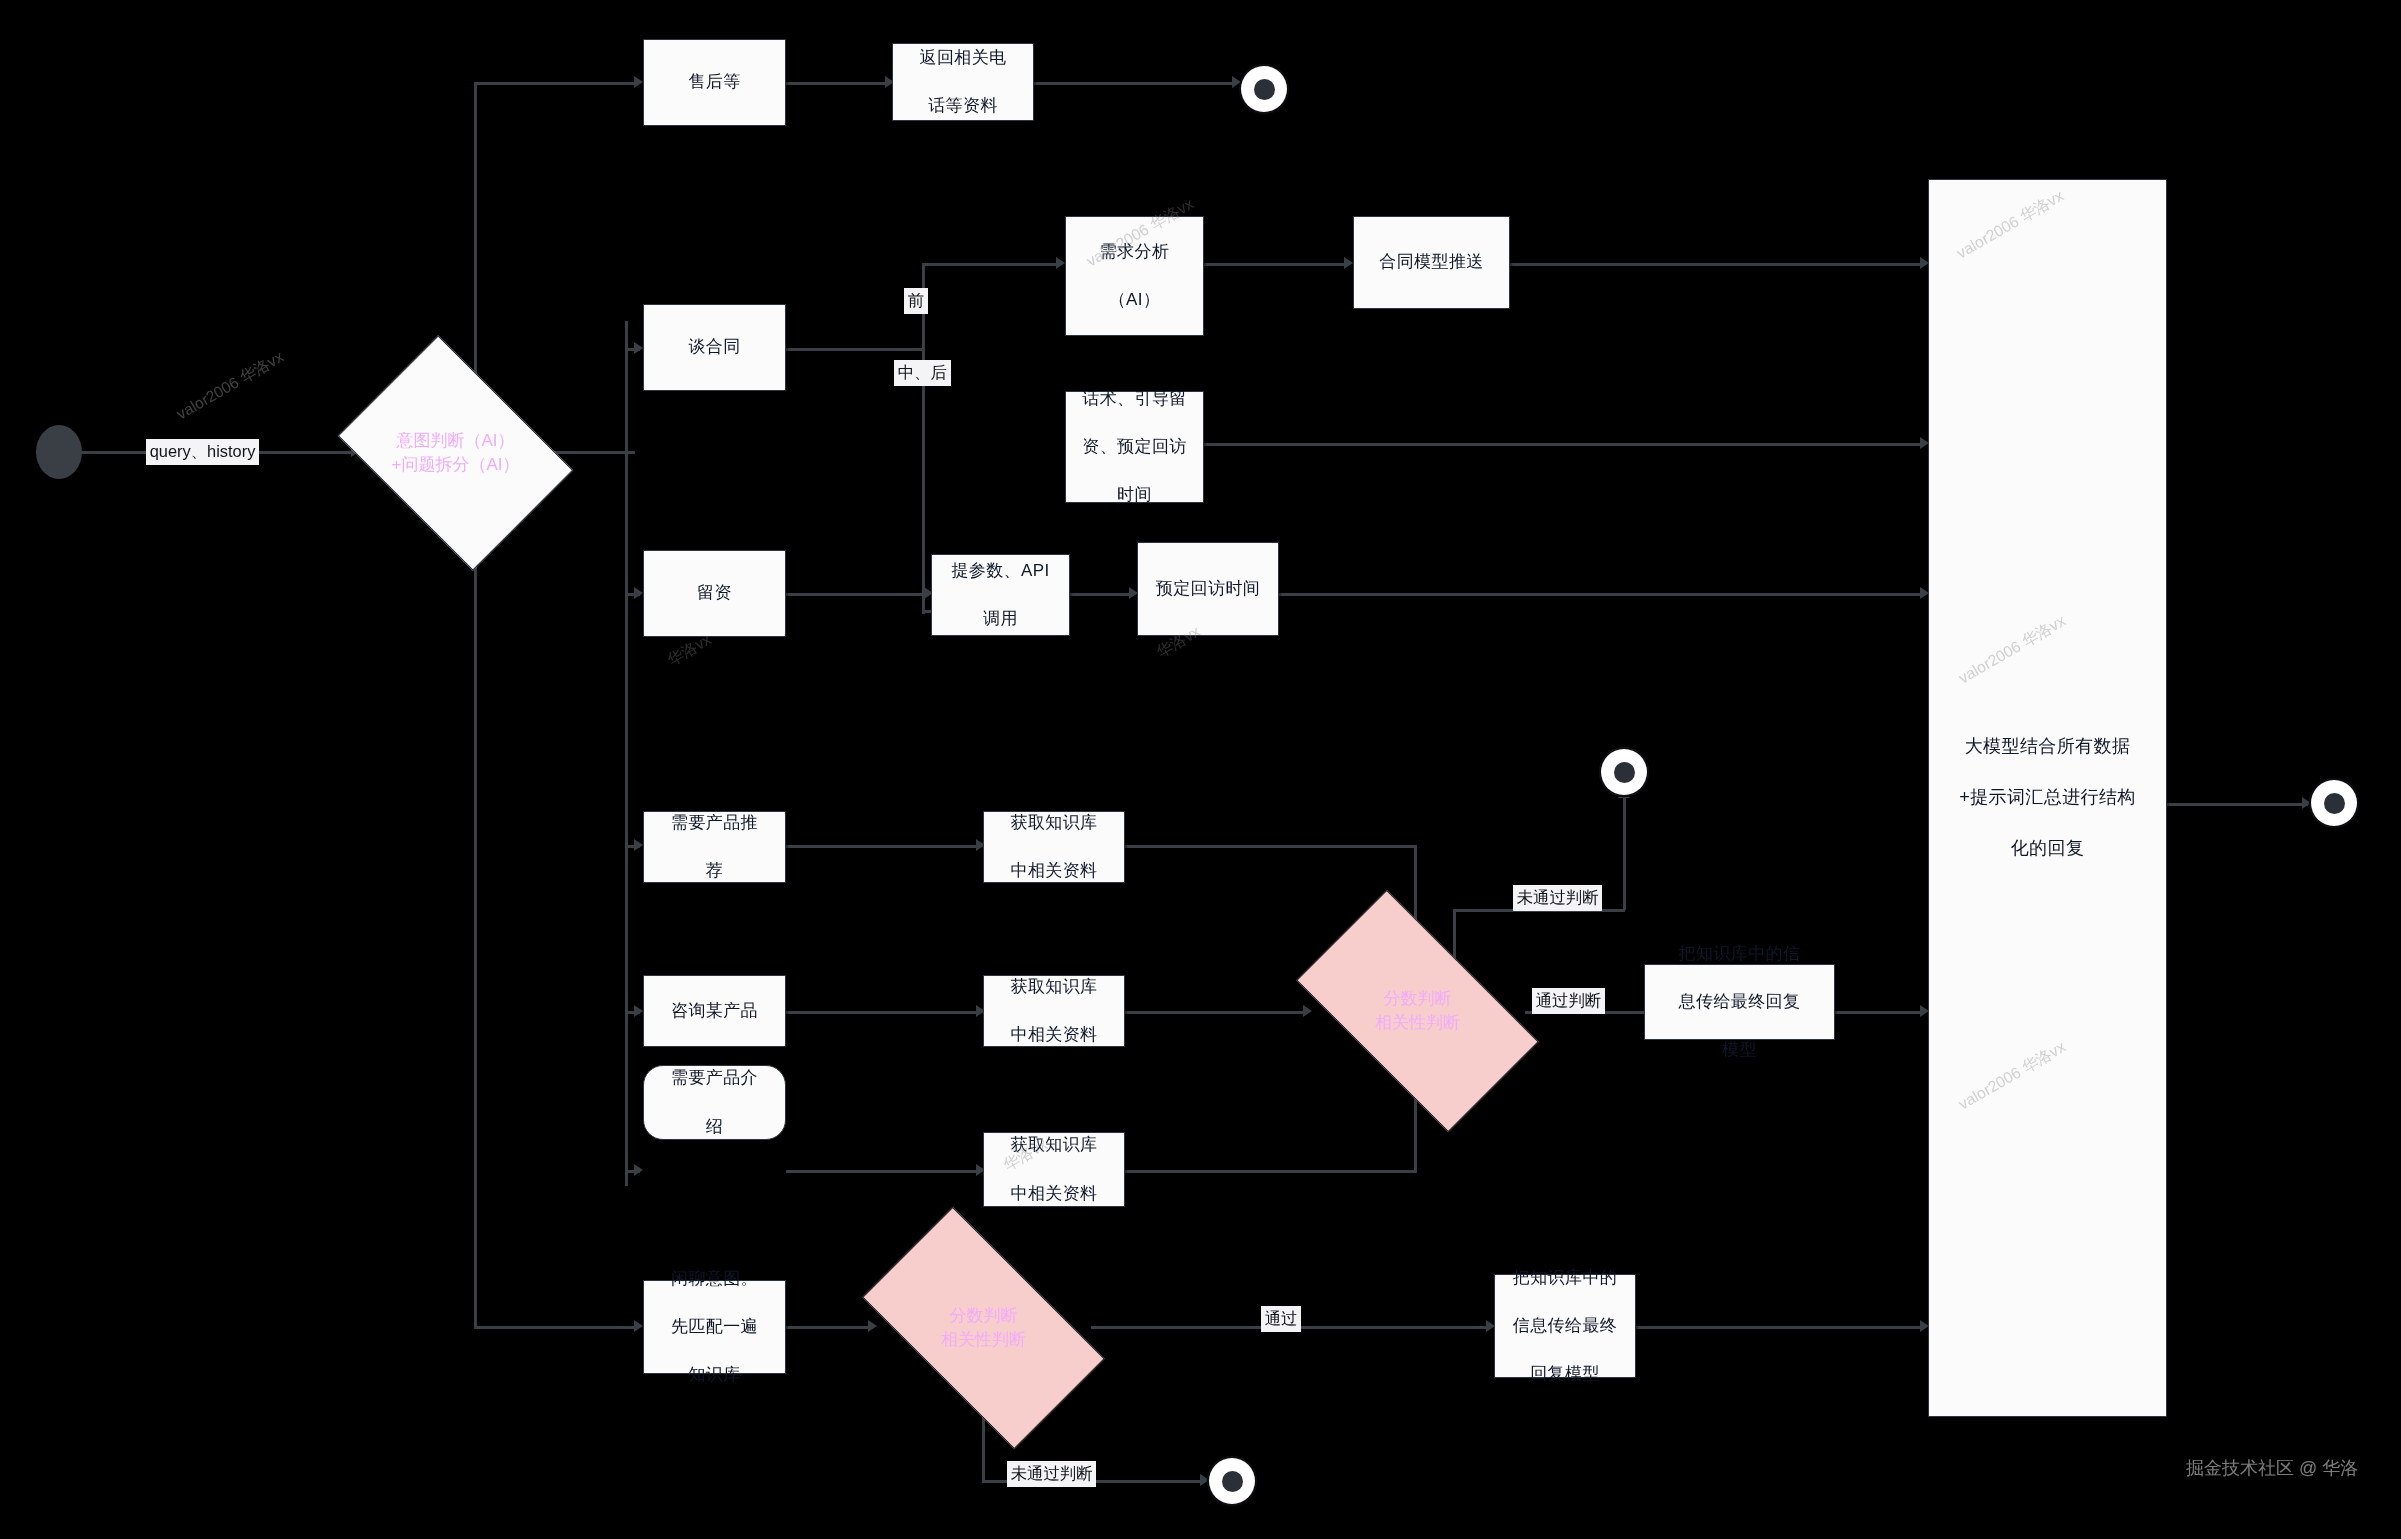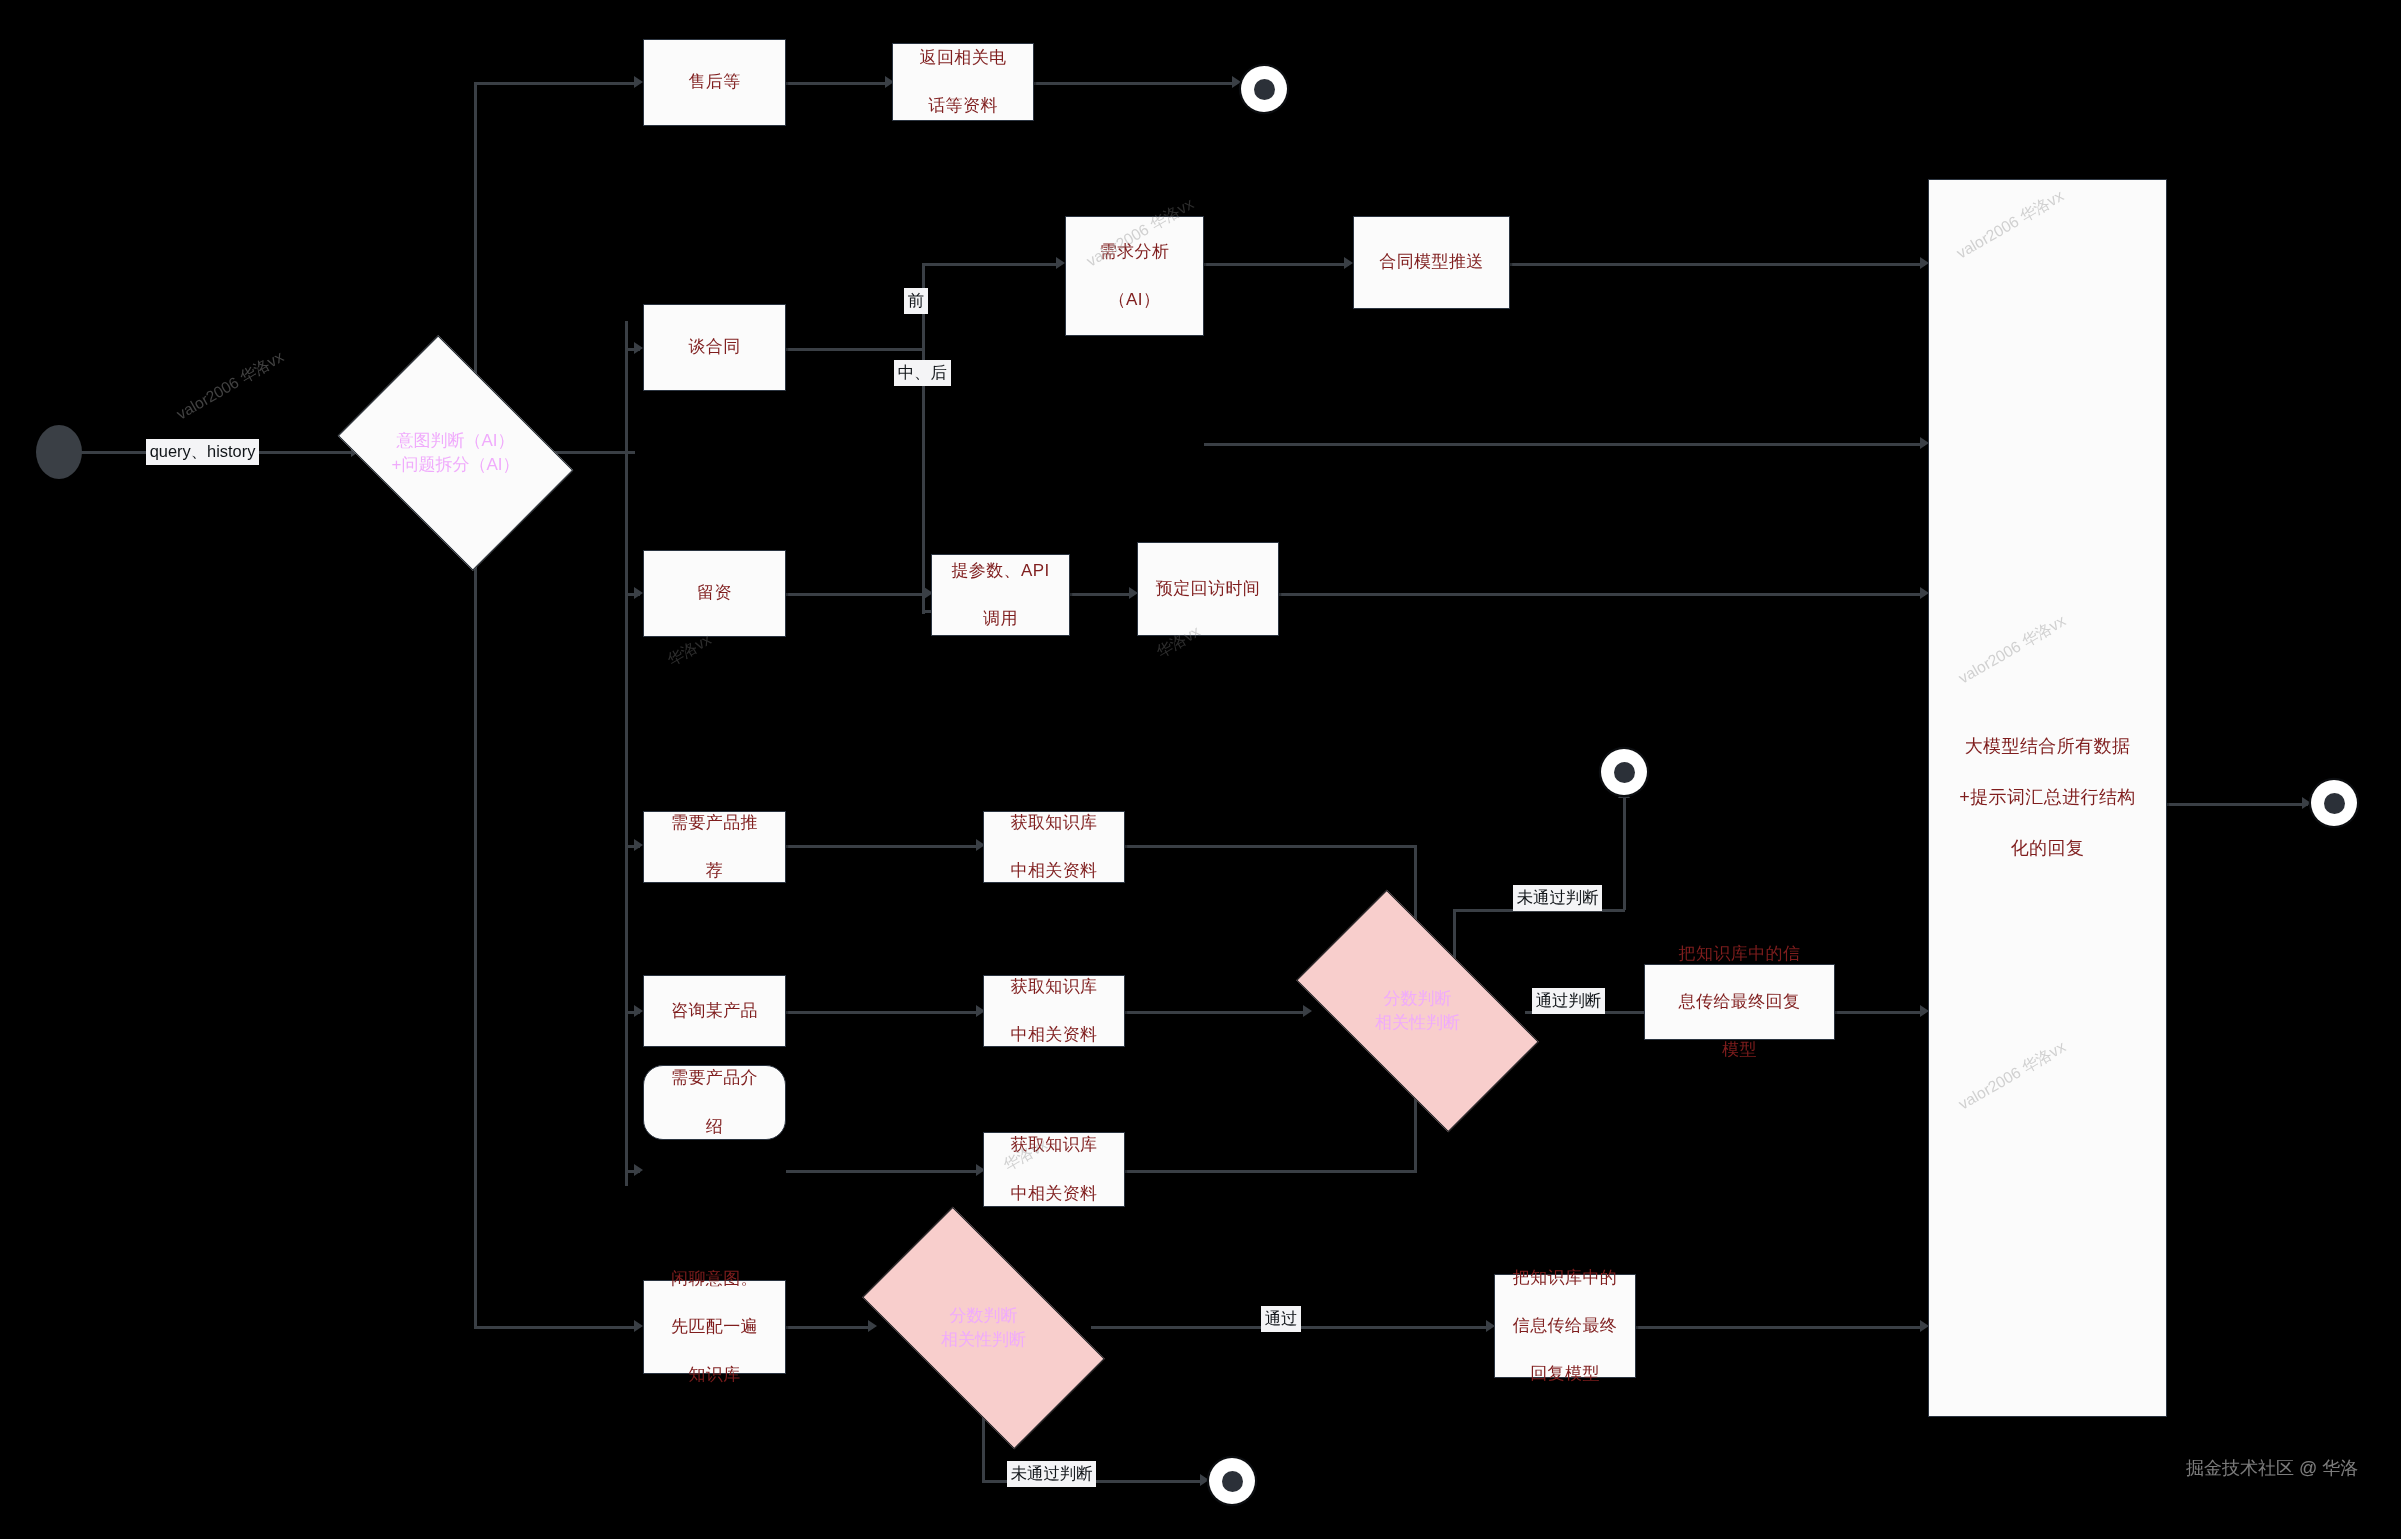--- a/index.html
+++ b/index.html
@@ -2,21 +2,21 @@
 <html style="font-size:12px"><head>
 <meta charset="utf-8">
 <style>
   html,body{margin:0;padding:0;background:#000;}
   body{font-family:"Liberation Sans","DejaVu Sans",sans-serif;}
   #canvas{position:relative;width:2401px;height:1540px;background:#000;overflow:hidden;}
 
   
   .node{position:absolute;box-sizing:border-box;background:#fbfbfb;border:1.5px solid #2b3440;
         display:flex;align-items:center;justify-content:center;text-align:center;
-        color:#7f1d1d;font-size:17px;line-height:1.42;letter-spacing:0.4px;z-index:6;
+        color:#0f172a;font-size:17px;line-height:1.42;letter-spacing:0.4px;z-index:6;
         box-shadow:2.2px 2.2px 0 rgba(0,0,0,.35);}
   .node span{display:block;padding:0 6px;}
 
   .diamond{position:absolute;box-sizing:border-box;z-index:6;}
   .diamond .dshape{position:absolute;inset:0;background:#fbfbfb;border:1.5px solid #1d242c;
         transform:rotate(45deg);}
   .diamond.pink .dshape{background:#f8cecc;border-color:#16191d;}
   .diamond .dtext{position:absolute;inset:0;display:flex;align-items:center;justify-content:center;
         text-align:center;color:#f0abfc;font-size:17px;line-height:1.42;white-space:nowrap;z-index:2;}
 
@@ -127,20 +127,25 @@
   </div>
   <div class="edge h" style="left:1204px;top:263px;width:145px;"></div>
   <div class="arrow ar" style="left:1344px;top:257px;"></div>
 
   <div class="node" style="left:1353px;top:216px;width:157px;height:93px;">
     <span>合同模型推送</span>
   </div>
   <div class="edge h" style="left:1510px;top:263px;width:415px;"></div>
   <div class="arrow ar" style="left:1920px;top:257px;"></div>
 
+  <div class="node" style="left:1065px;top:391px;width:139px;height:112px;">
+    <span>
+      <span>话术、引导留</span><br><span>资、预定回访</span><br><span>时间</span>
+    </span>
+  </div>
   <div class="edge h" style="left:1204px;top:443px;width:721px;"></div>
   <div class="arrow ar" style="left:1920px;top:437px;"></div>
 
   <div class="node" style="left:643px;top:550px;width:143px;height:87px;">
     <span>留资</span>
   </div>
   <div class="edge h" style="left:786px;top:593px;width:142px;"></div>
   <div class="arrow ar" style="left:924px;top:587px;"></div>
 
   <div class="node" style="left:931px;top:554px;width:139px;height:82px;text-align:center;">

